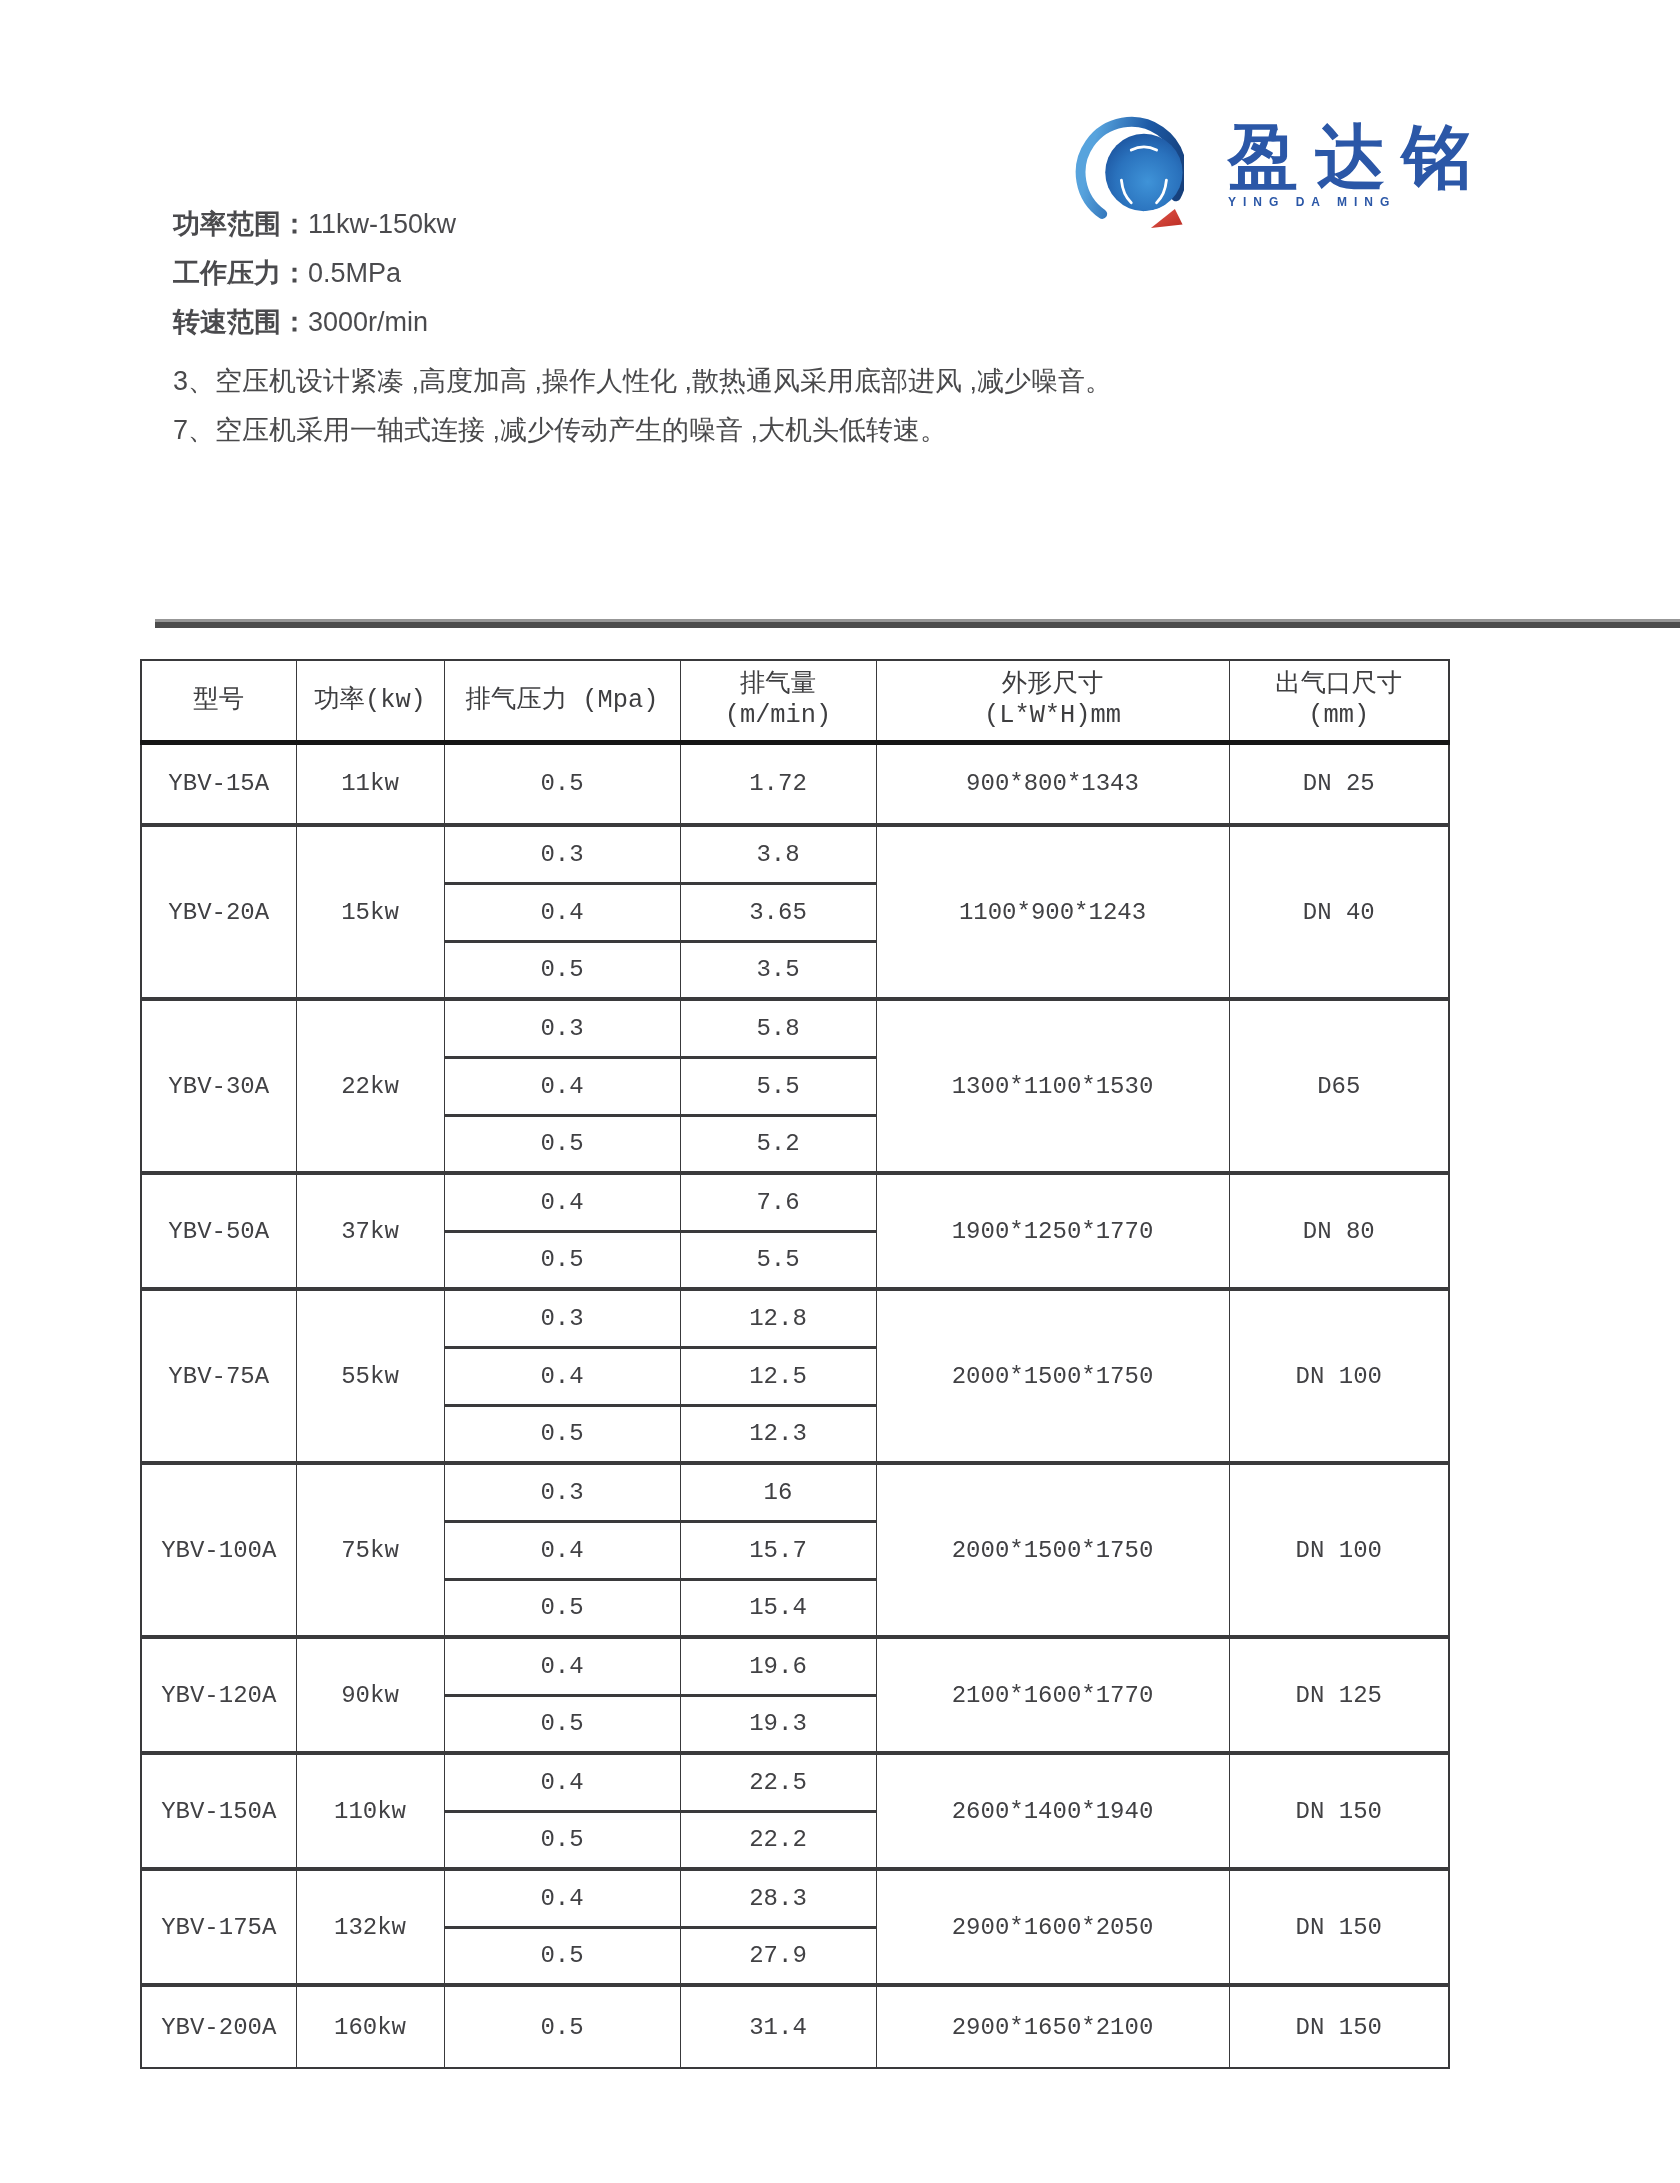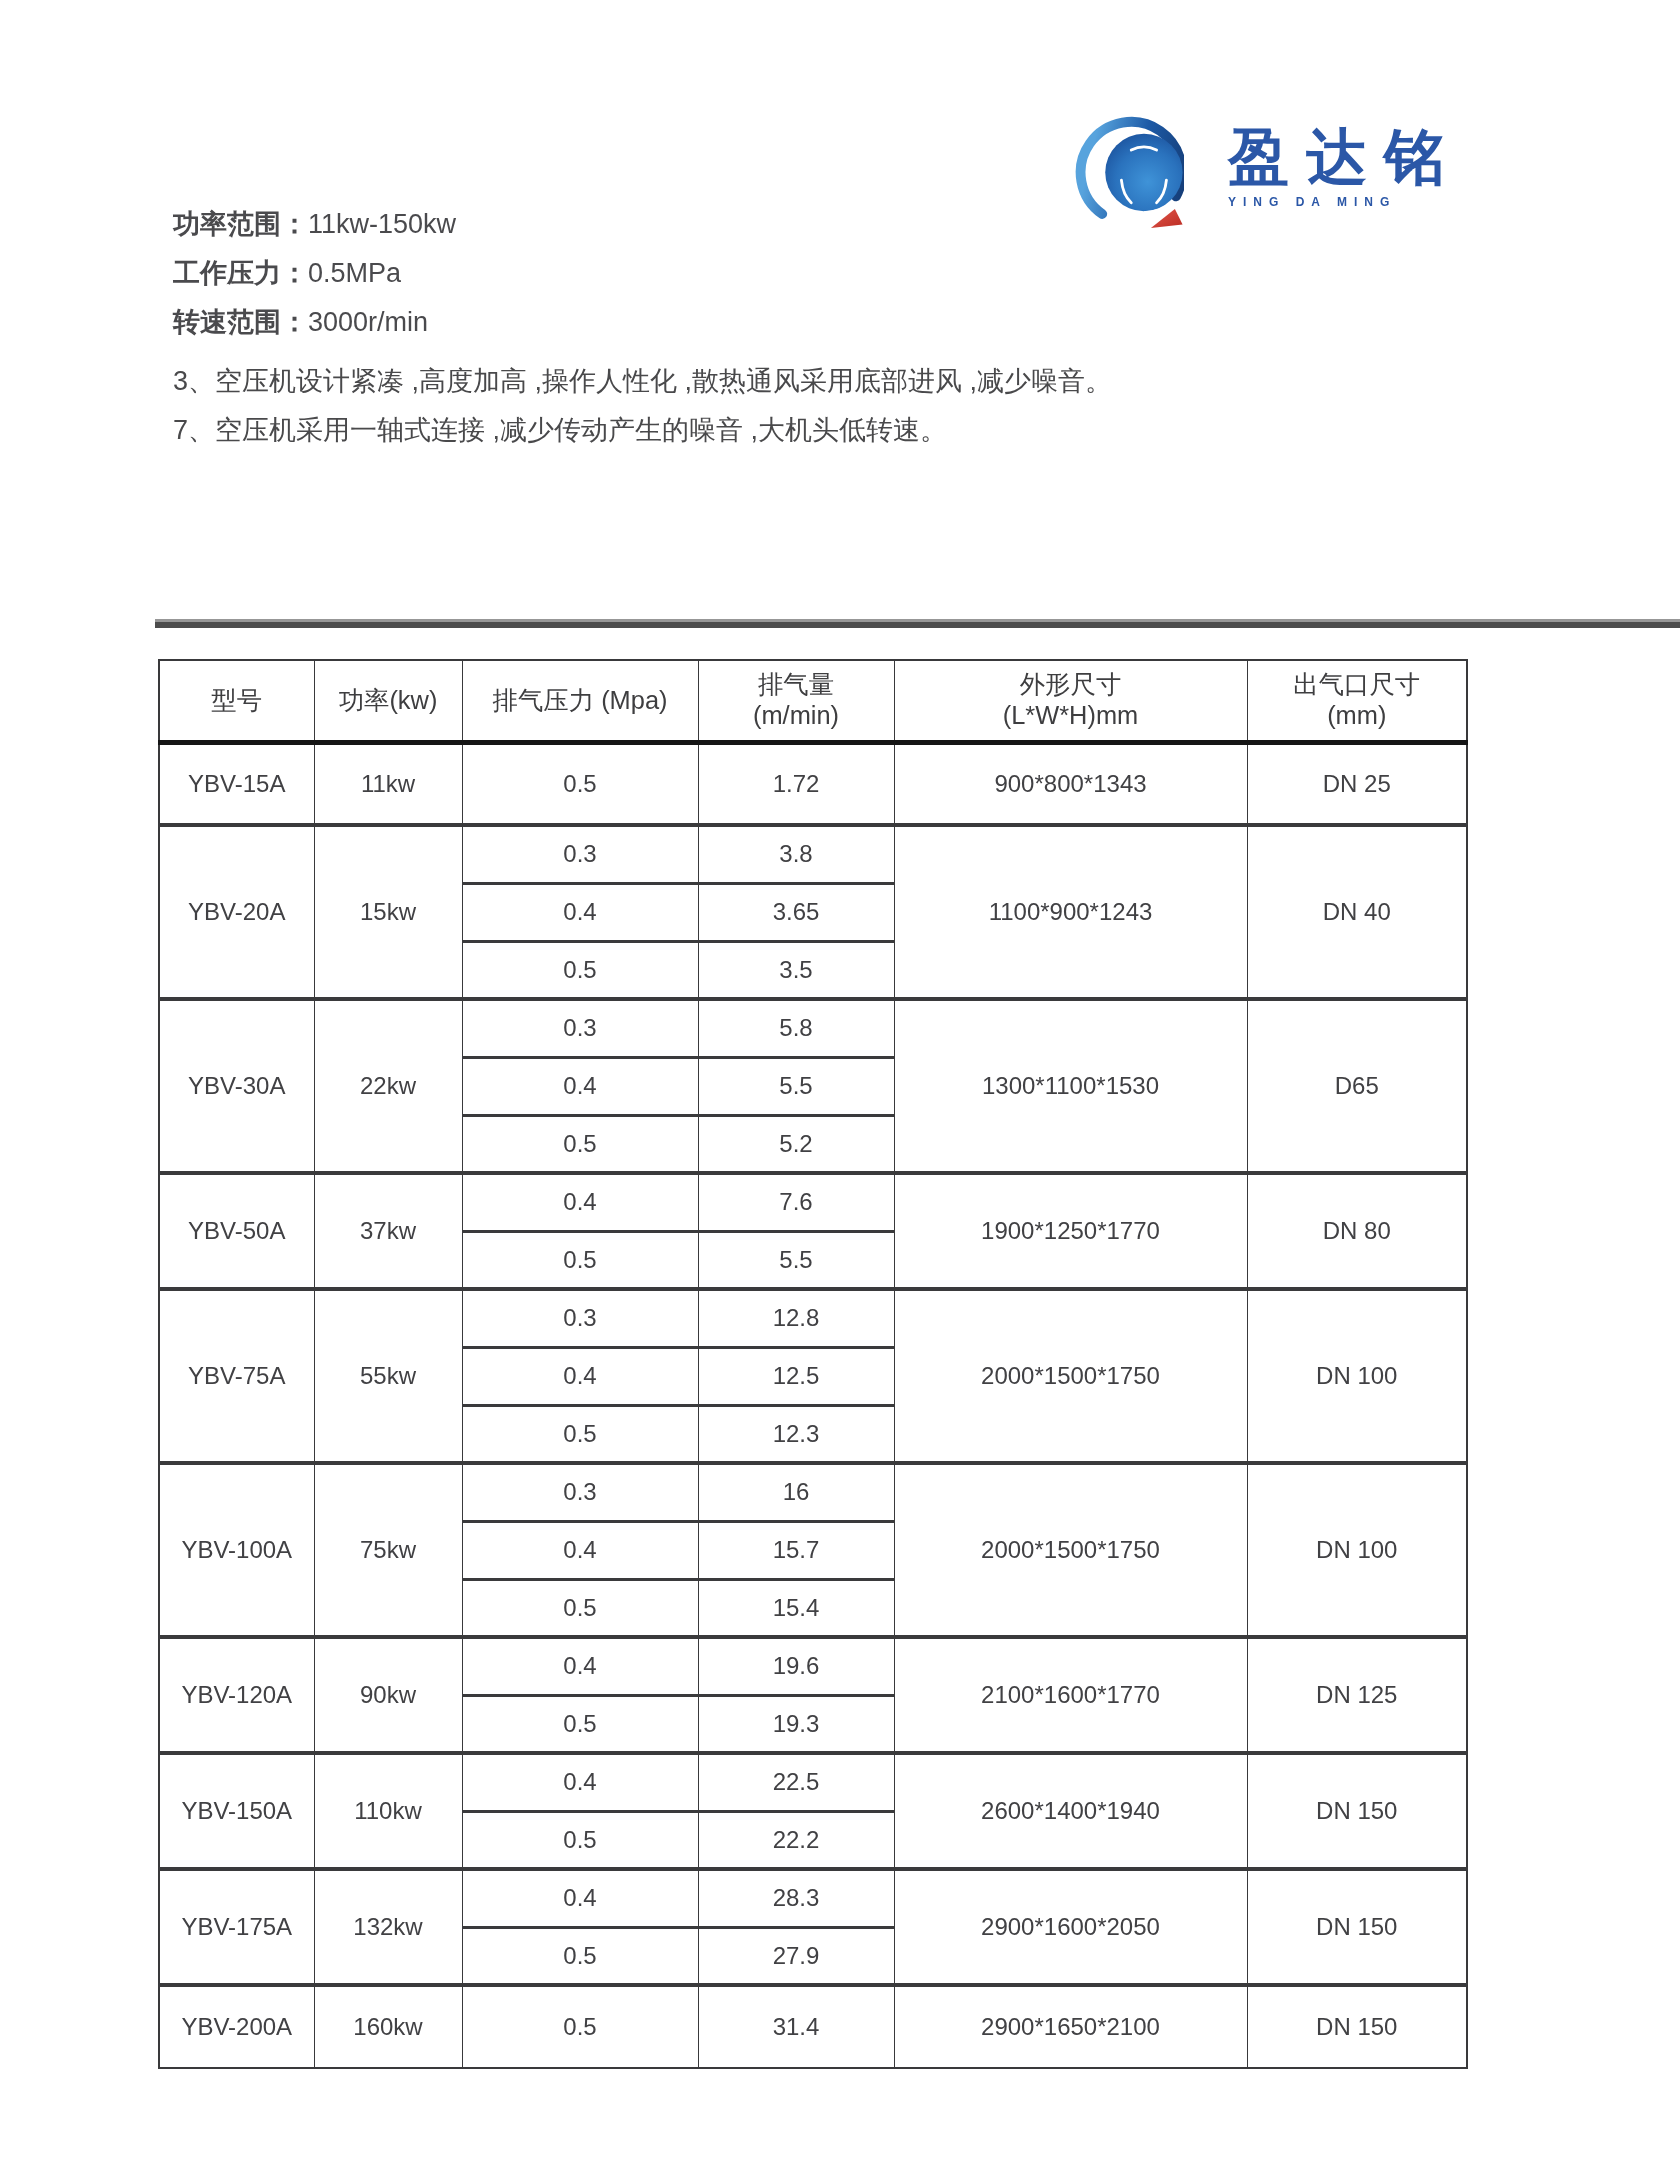--- a/index.html
+++ b/index.html
@@ -9,21 +9,21 @@
     background:#ffffff;
     font-family:"Liberation Sans","DejaVu Sans",sans-serif;
     overflow:hidden;
   }
 
   
   .logo-block{position:absolute;left:1075px;top:112px;}
   .logo-mark{position:absolute;left:0;top:1.4px;width:109px;height:119px;}
   .logo-text{position:absolute;left:153px;top:15.5px;width:233px;}
   .logo-cn{
-    font-size:61px;line-height:59px;color:#2b57a7;
+    font-size:70px;line-height:59px;color:#2b57a7;
     letter-spacing:17px;white-space:nowrap;font-weight:600;
   }
   .logo-en{
     margin-top:8.5px;font-size:12px;font-weight:700;color:#2b57a7;
     letter-spacing:7px;white-space:nowrap;
   }
 
   
   .quick-specs{position:absolute;left:173px;top:200px;color:#4f4f52;}
   .spec-line{height:49px;line-height:49px;font-size:27px;white-space:nowrap;}
@@ -39,24 +39,25 @@
   .feature-line{display:block;}
 
   
   .divider{
     position:absolute;left:155px;top:619px;width:1526px;height:9.2px;
     background:linear-gradient(180deg,#979797 0%,#979797 32%,#4c4c4c 32%,#4c4c4c 100%);
   }
 
   
   table.spec{
-    position:absolute;left:158px;top:659px;
+    position:absolute;left:140px;top:659px;
     border-collapse:collapse;table-layout:fixed;
     border:2.8px solid #39393b;
     color:#414144;
+    font-family:Liberation Mono, monospace;
   }
   table.spec col.c0{width:155px}
   table.spec col.c1{width:148px}
   table.spec col.c2{width:236px}
   table.spec col.c3{width:196px}
   table.spec col.c4{width:353px}
   table.spec col.c5{width:220px}
   table.spec th,table.spec td{
     border:1.4px solid #39393b;
     text-align:center;vertical-align:middle;

